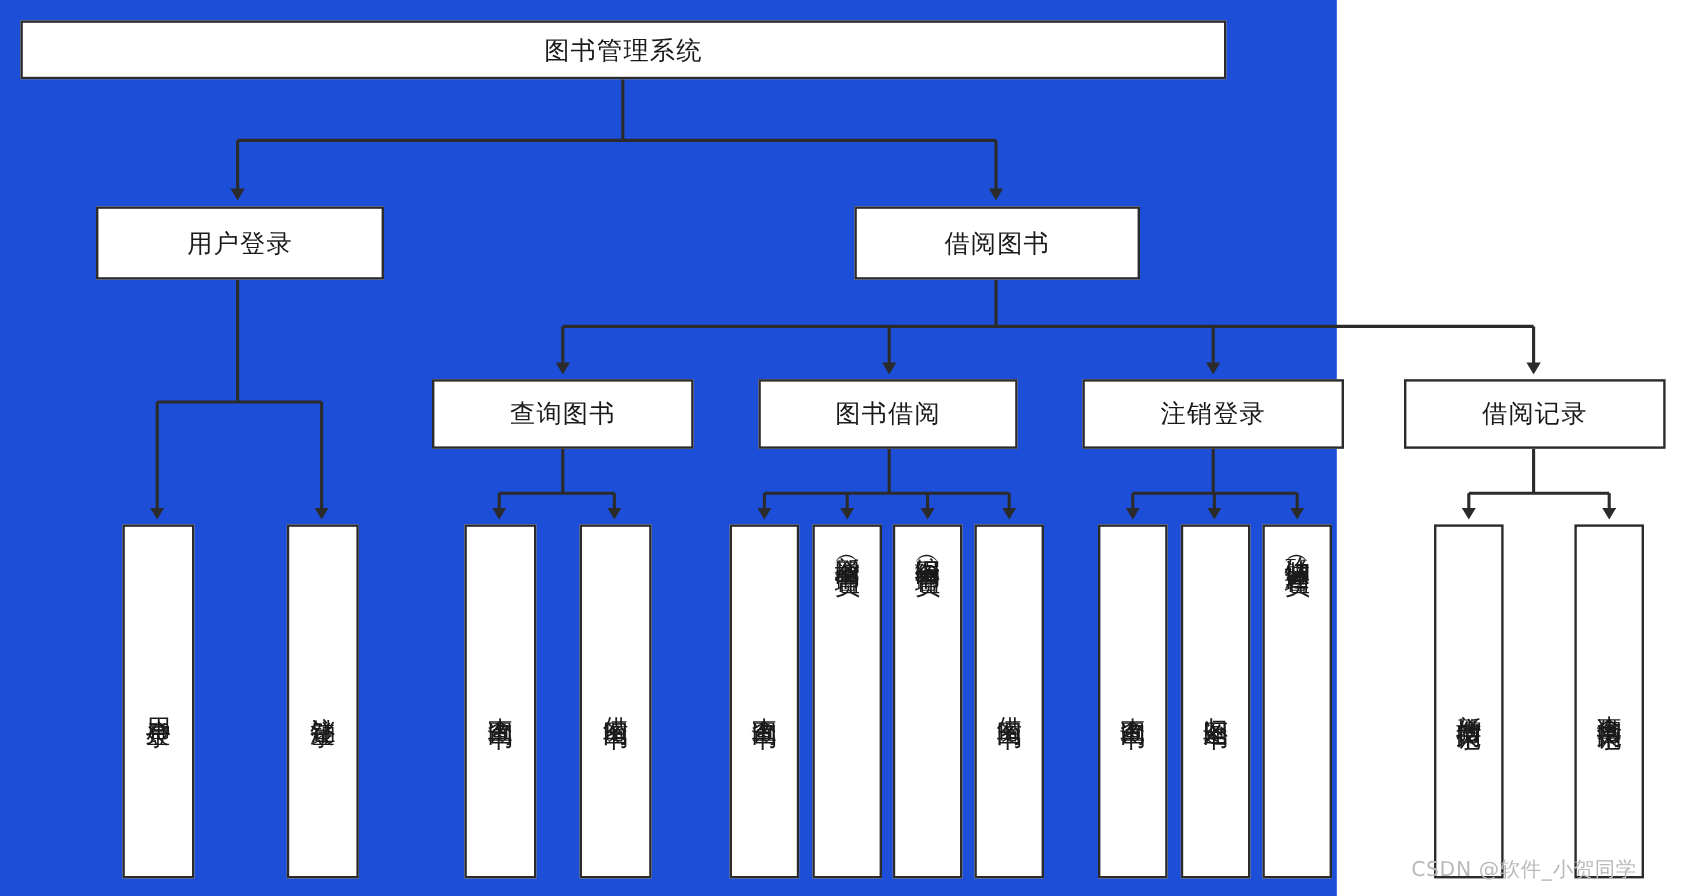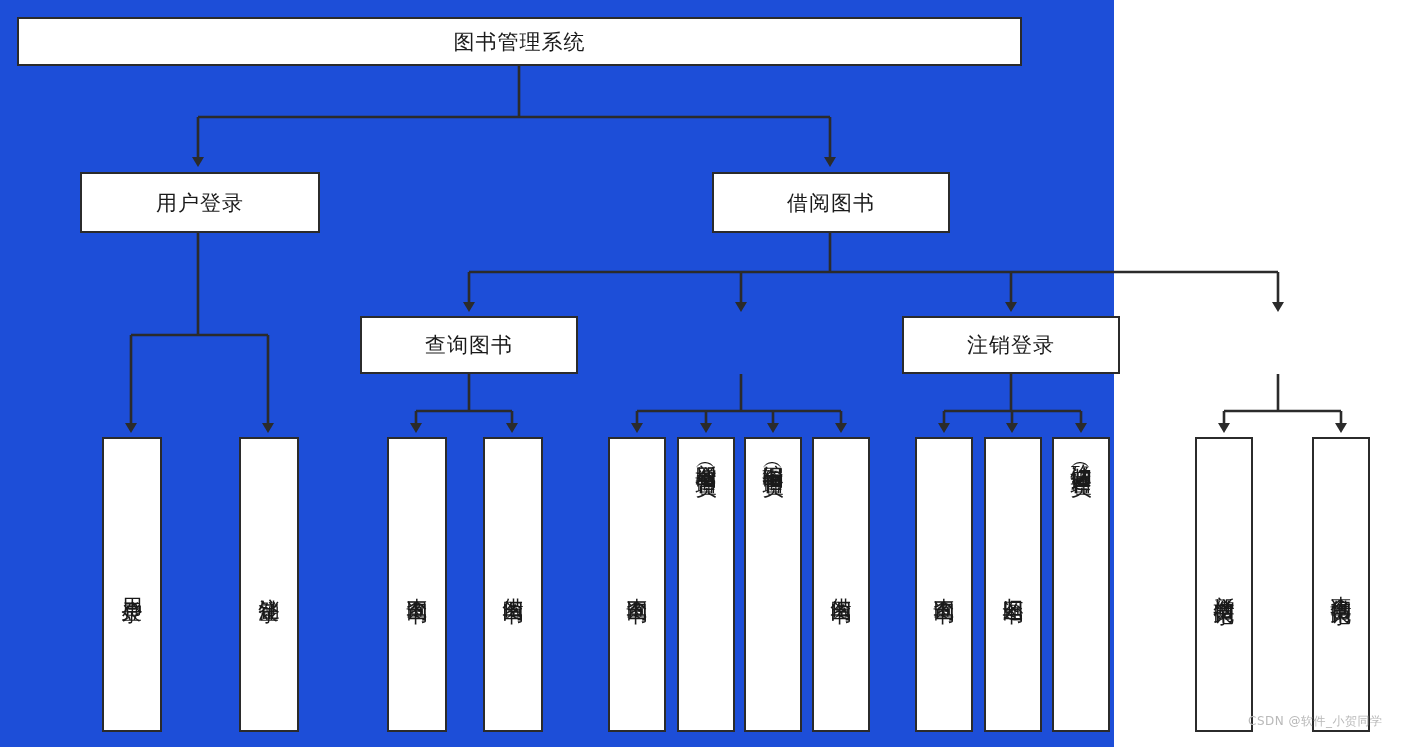--- a/index.html
+++ b/index.html
@@ -53,23 +53,23 @@
   .node-box.vertical.toptext {
     justify-content: flex-start;
     padding-top: 8px;
   }
   .node-label {
     display: block;
     white-space: nowrap;
   }
   .watermark {
     position: absolute;
-    left: 1248px;
+    left: 1176px;
     top: 713px;
-    font-size: 12px;
+    font-size: 17px;
     color: #b9b9b9;
     white-space: nowrap;
     letter-spacing: 0.5px;
   }
 </style>
 </head>
 <body>
 
 <div id="diagram-root">
 
@@ -130,22 +130,28 @@
   <div class="node-box horizontal" style="left:80px; top:172px; width:240px; height:61px;">
     <span class="node-label">用户登录</span>
   </div>
   <div class="node-box horizontal" style="left:712px; top:172px; width:238px; height:61px;">
     <span class="node-label">借阅图书</span>
   </div>
 
   <div class="node-box horizontal" style="left:360px; top:316px; width:218px; height:58px;">
     <span class="node-label">查询图书</span>
   </div>
+  <div class="node-box horizontal" style="left:632px; top:316px; width:216px; height:58px;">
+    <span class="node-label">图书借阅</span>
+  </div>
   <div class="node-box horizontal" style="left:902px; top:316px; width:218px; height:58px;">
     <span class="node-label">注销登录</span>
+  </div>
+  <div class="node-box horizontal" style="left:1170px; top:316px; width:218px; height:58px;">
+    <span class="node-label">借阅记录</span>
   </div>
 
   <div class="node-box vertical" style="left:102px; top:437px; width:60px; height:295px;">
     <span class="node-label">用户登录</span>
   </div>
   <div class="node-box vertical" style="left:239px; top:437px; width:60px; height:295px;">
     <span class="node-label">注销登录</span>
   </div>
 
   <div class="node-box vertical" style="left:387px; top:437px; width:60px; height:295px;">

